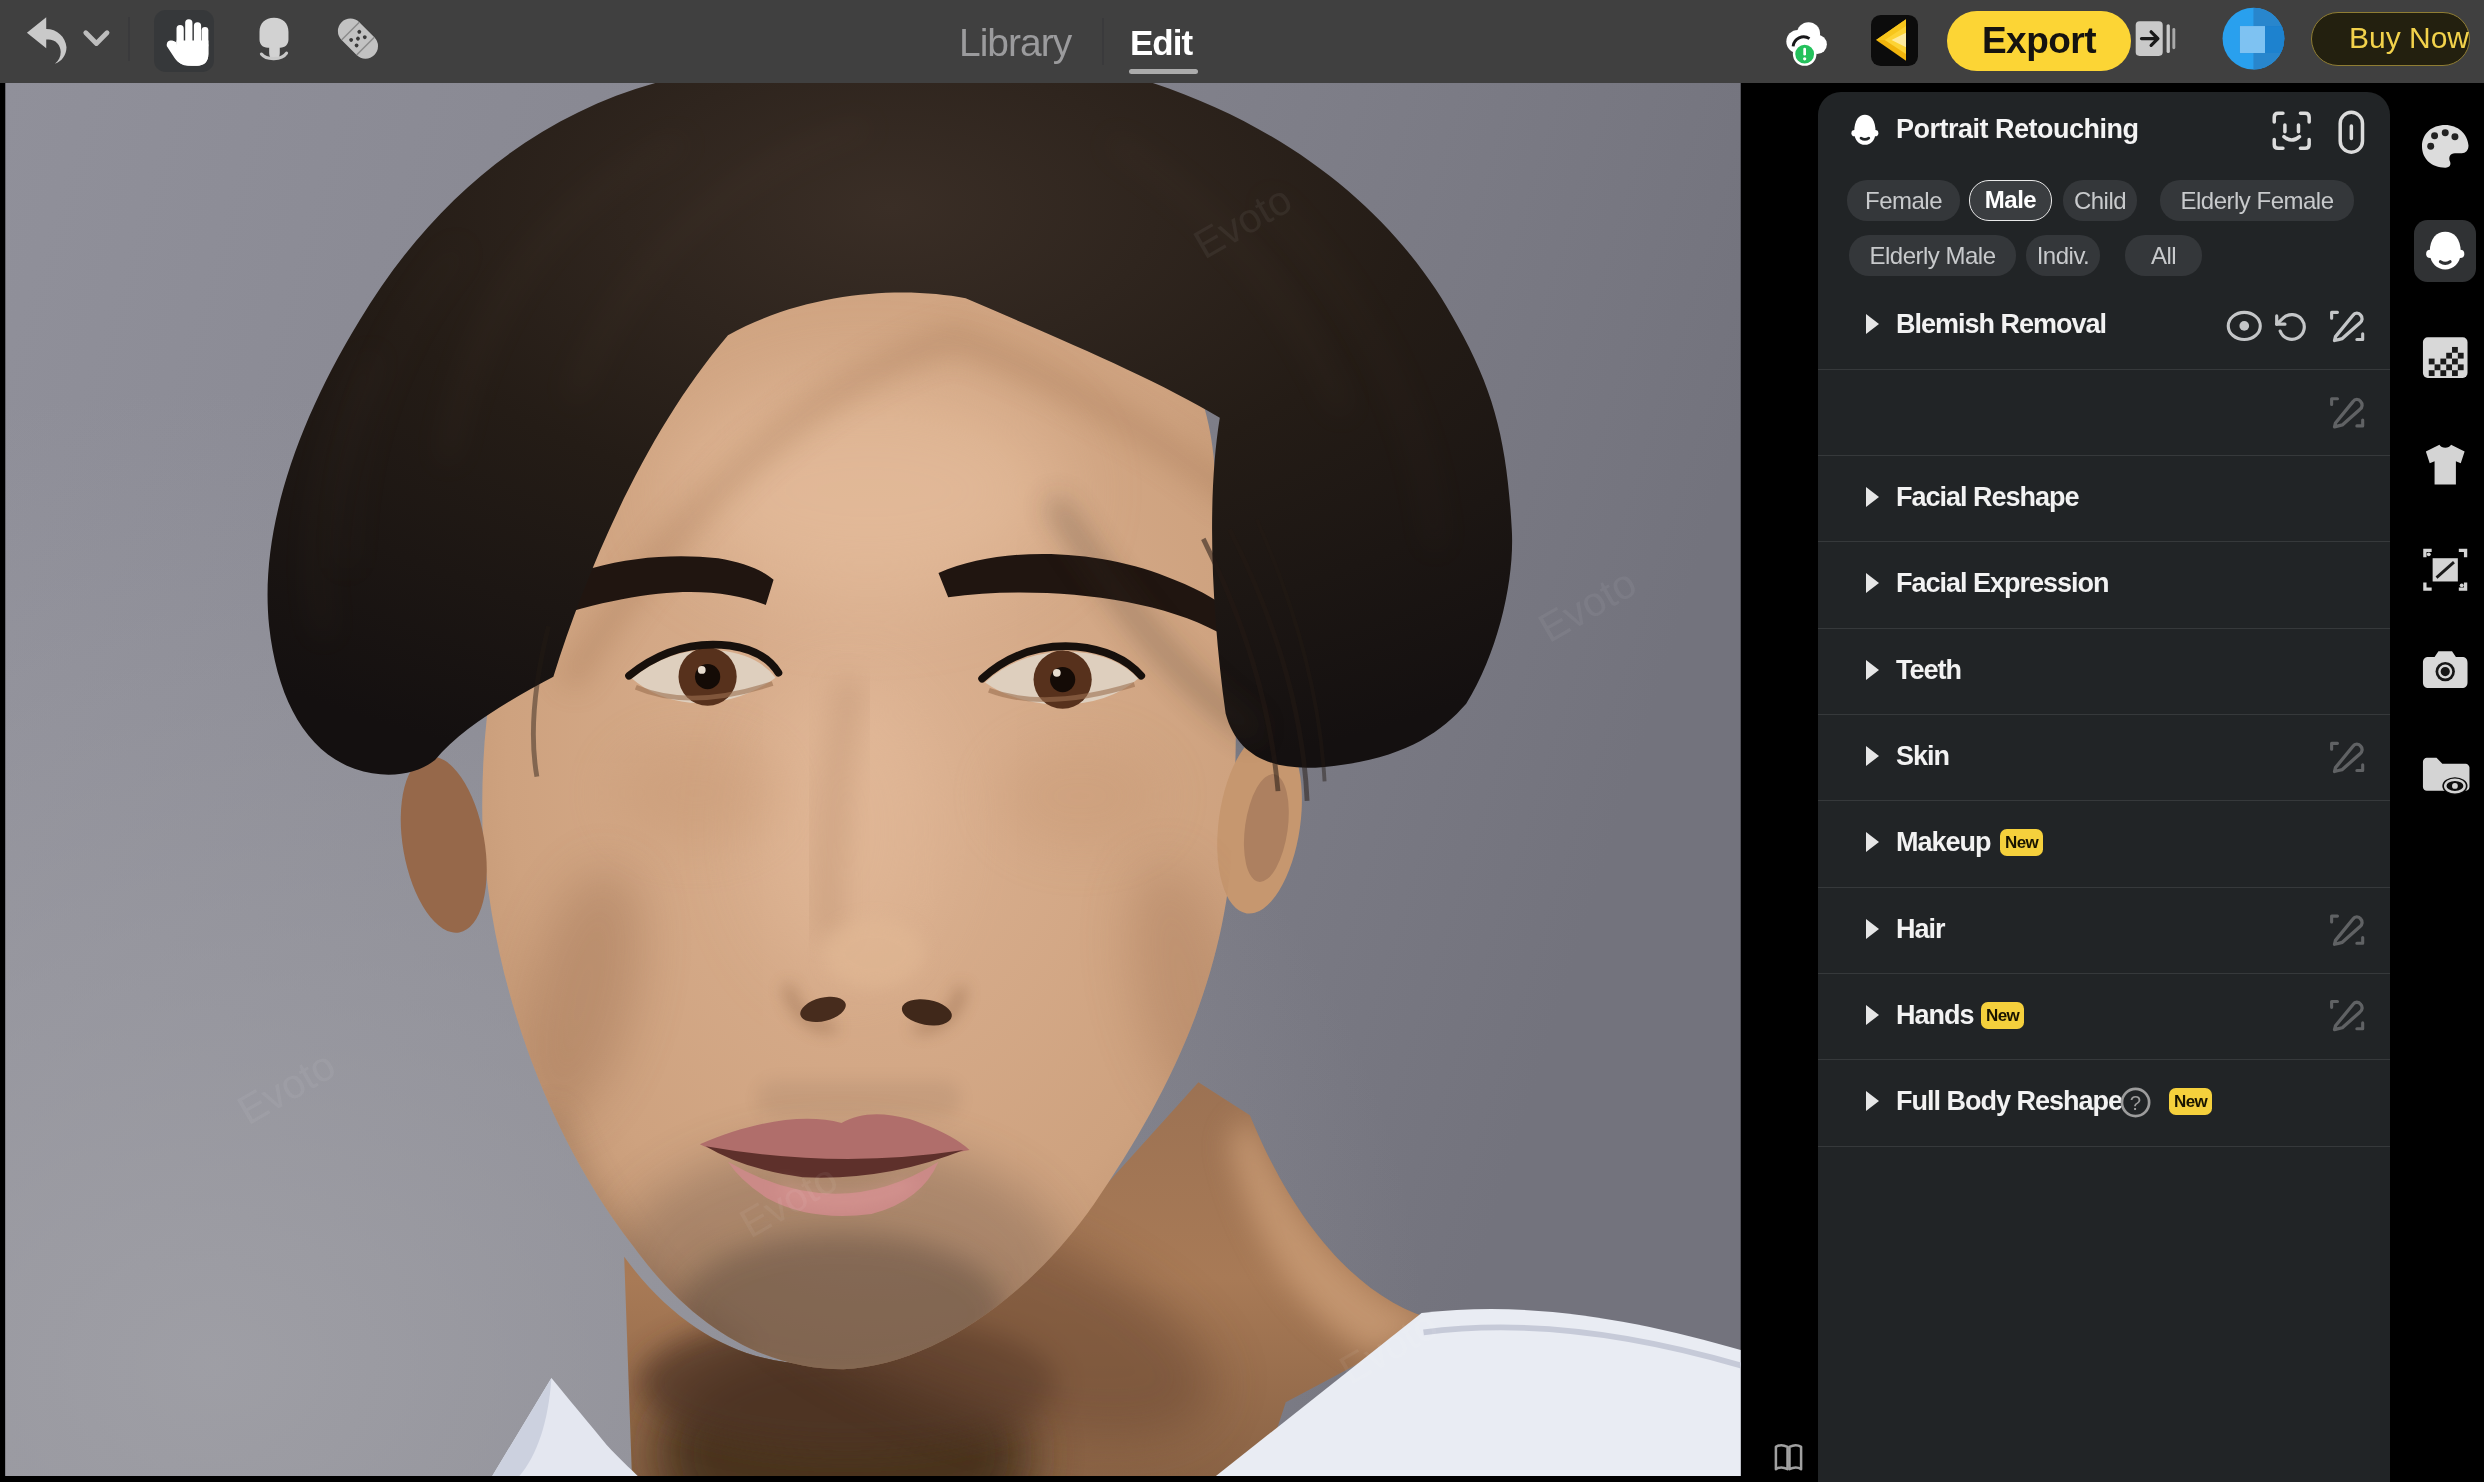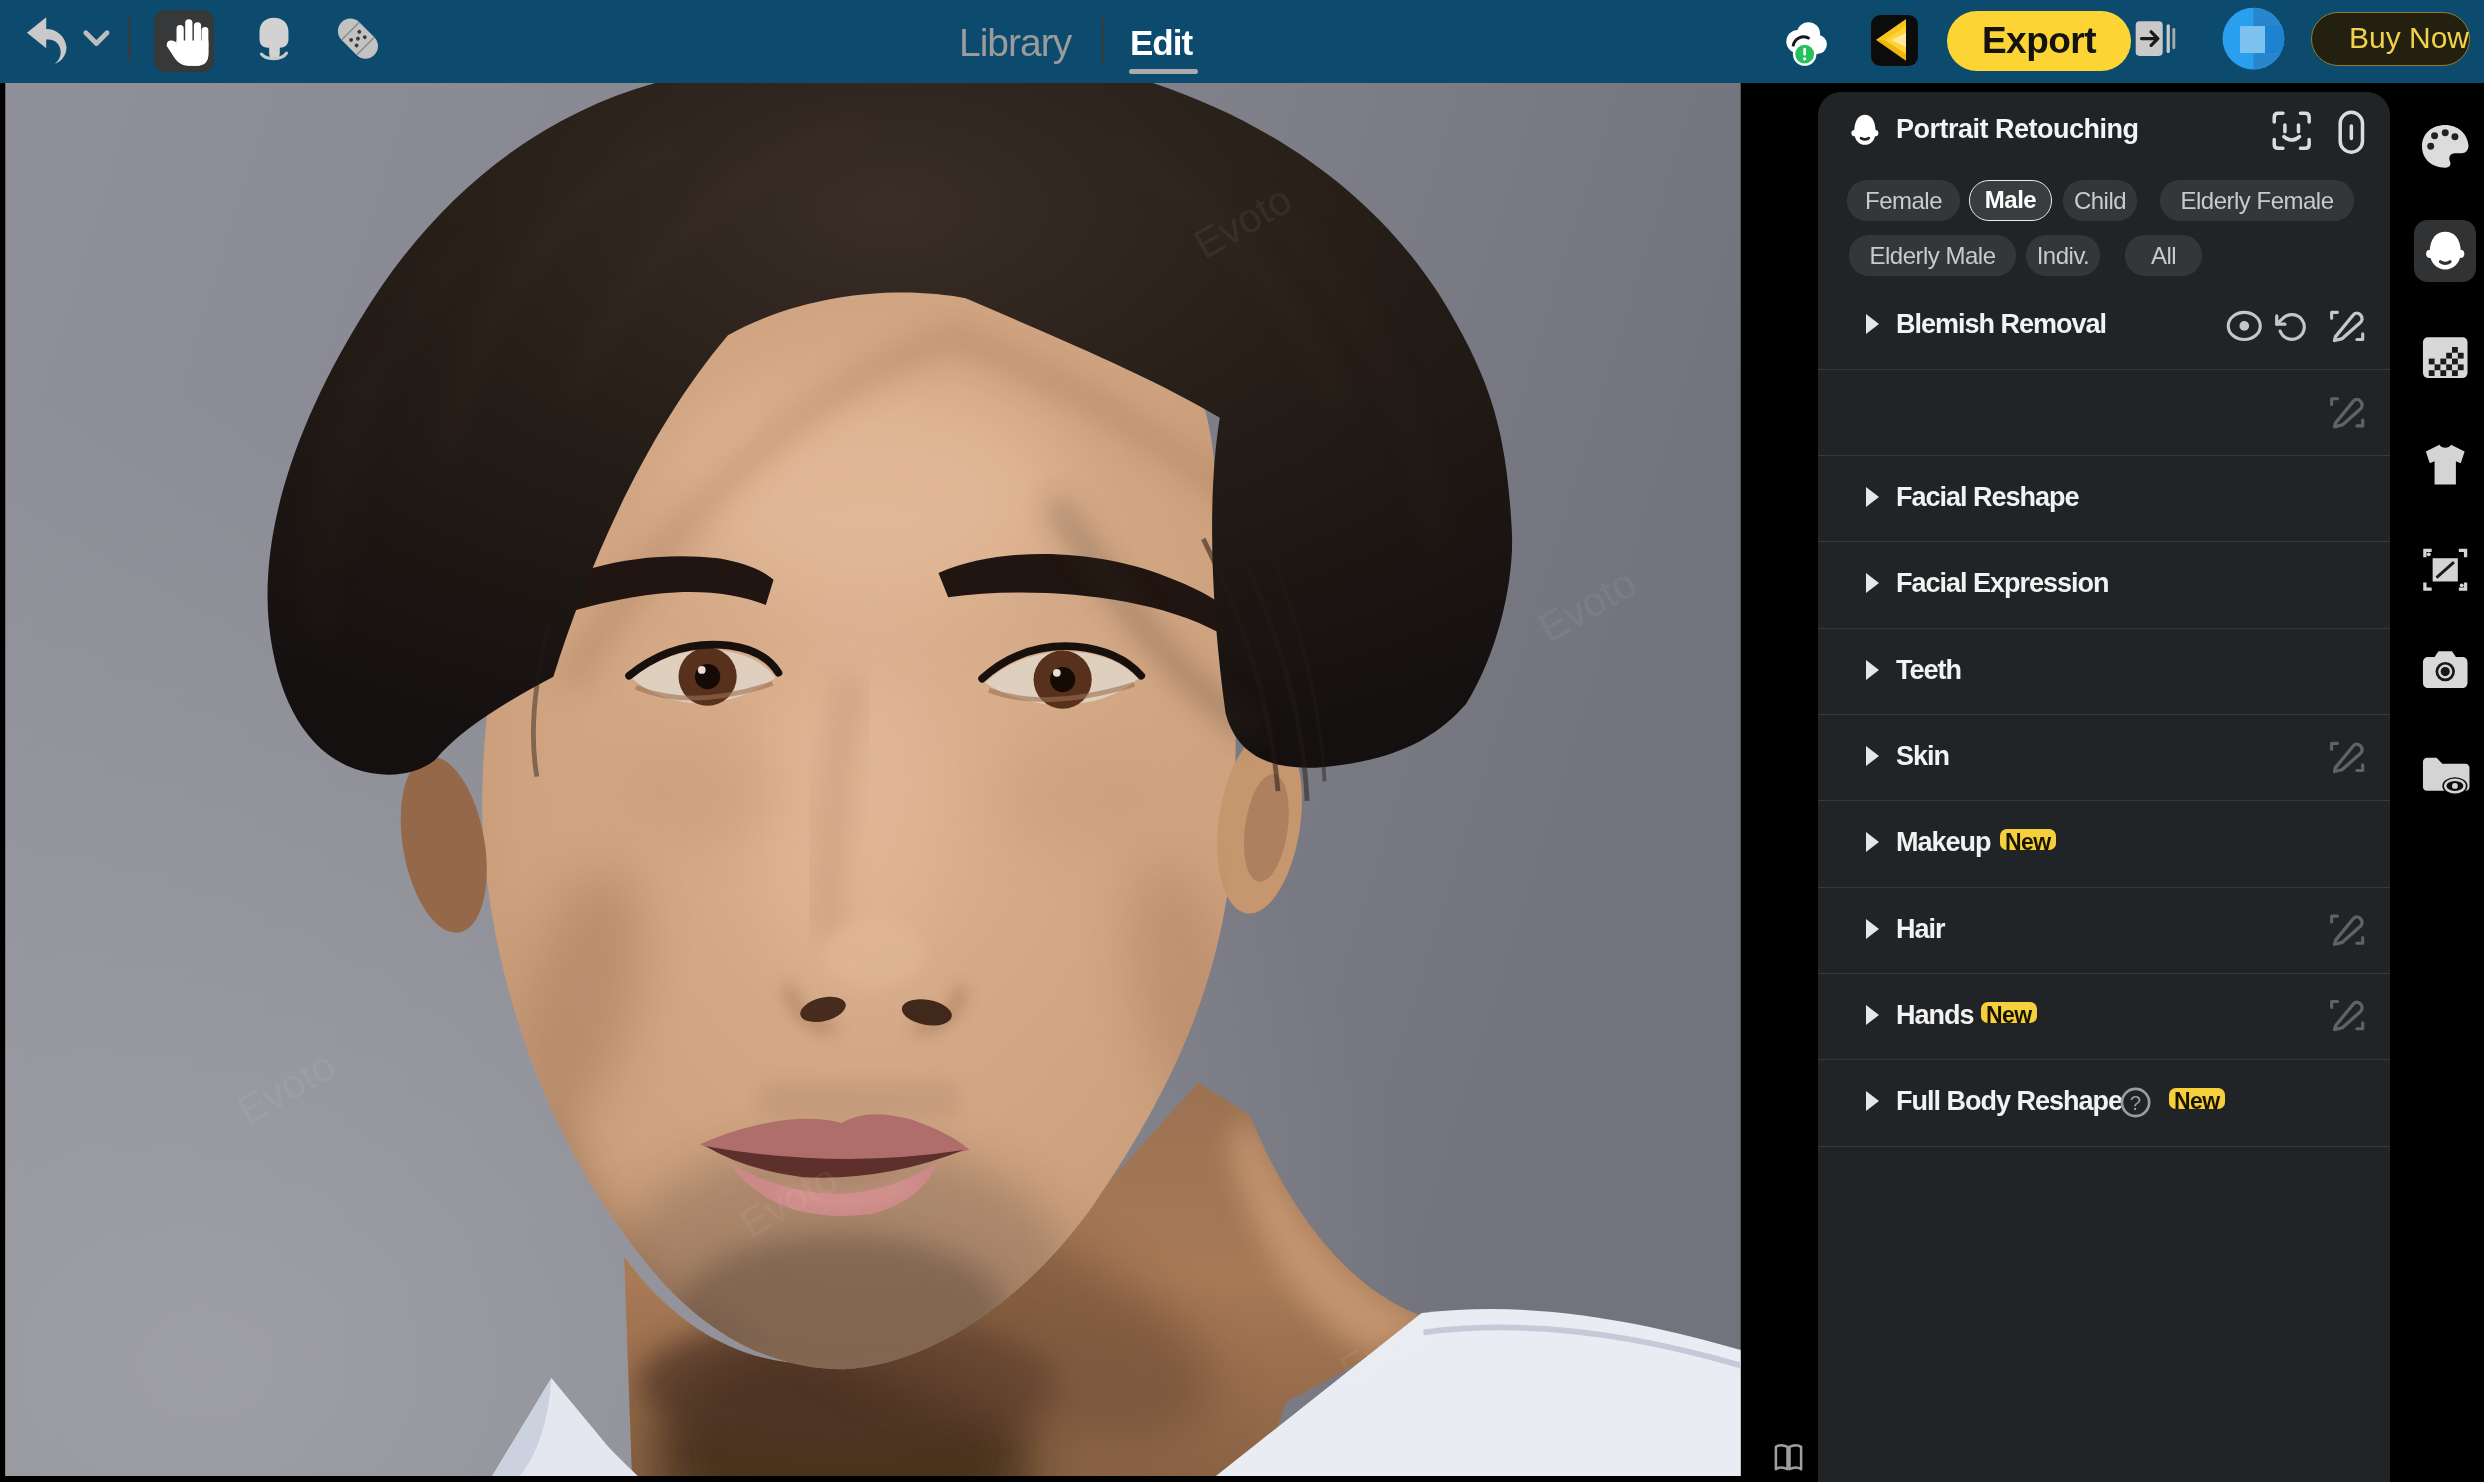--- a/index.html
+++ b/index.html
@@ -2,21 +2,21 @@
 <html><head>
 <meta charset="utf-8">
 <style>
   * { margin:0; padding:0; box-sizing:border-box; }
   html,body { width:2484px; height:1483px; background:#000; overflow:hidden;
     font-family:"Liberation Sans", sans-serif; }
   .abs { position:absolute; }
   #page { position:relative; width:2484px; height:1483px; background:#000; }
 
   
-  #topbar { position:absolute; left:0; top:0; width:2484px; height:83px; background:#0c4a6e; }
+  #topbar { position:absolute; left:0; top:0; width:2484px; height:83px; background:#404040; }
   .vsep { position:absolute; width:1.9px; background:#3a3a3c; }
   #handbtn { position:absolute; left:154px; top:9.7px; width:60px; height:62px;
     background:#36383a; border-radius:11.6px; }
   #lib { position:absolute; left:959px; top:21.3px; font-size:39px; color:#9b9b9d; letter-spacing:-1px;}
   #edit { position:absolute; left:1130px; top:23px; font-size:35px; font-weight:700; color:#fff; letter-spacing:-1px; }
   #editline { position:absolute; left:1129px; top:69px; width:69px; height:4.9px; background:#ababab; border-radius:2.9px; }
   #applogo { position:absolute; left:1871px; top:14.6px; width:47px; height:51px; background:#0c0c0c; border-radius:9.7px; }
   #exportbtn { position:absolute; left:1947px; top:10.7px; width:184px; height:60px;
     background:#fcd535; border-radius:30px; color:#151310; font-size:37px; font-weight:700;
     text-align:center; line-height:59px; letter-spacing:-0.5px; }
@@ -29,22 +29,22 @@
     background:#212426; border-radius:23px; }
   #ptitle { position:absolute; left:78px; top:22px; font-size:27px; font-weight:700; color:#f4f4f4; letter-spacing:-0.5px; }
   .pill { position:absolute; height:41px; background:#34373a; border-radius:20px;
     color:#c8cacc; font-size:24px; letter-spacing:-0.5px; text-align:center; line-height:41px; }
   .pill.sel { background:#3a3d40; border:1.9px solid #e9e9e9; color:#fff; font-weight:700; line-height:37px; }
   .row { position:absolute; left:10px; width:572px; height:86px; }
   .rsep { position:absolute; left:0; width:572px; height:1px; background:#36393b; }
   .rlabel { position:absolute; left:68px; top:27px; font-size:27px; font-weight:700; color:#f2f2f2; letter-spacing:-1px; }
   .tri { position:absolute; left:38px; top:32px; width:0; height:0;
     border-left:13.6px solid #e6e6e6; border-top:10.7px solid transparent; border-bottom:10.7px solid transparent; }
-  .newbadge { position:absolute; top:29px; height:21px; background:#f5d03c; border-radius:6.8px;
-    color:#191400; font-size:23px; font-weight:700; line-height:27px; padding:0 4.9px; letter-spacing:-0.5px; }
+  .newbadge { position:absolute; top:29px; height:27px; background:#f5d03c; border-radius:6.8px;
+    color:#191400; font-size:17px; font-weight:700; line-height:27px; padding:0 4.9px; letter-spacing:-0.5px; }
 
   
   #facesel { position:absolute; left:2414px; top:220px; width:62px; height:62px;
     background:#303234; border-radius:13.6px; }
 </style>
 </head>
 <body>
 <div id="page">
 
   <div id="topbar">

